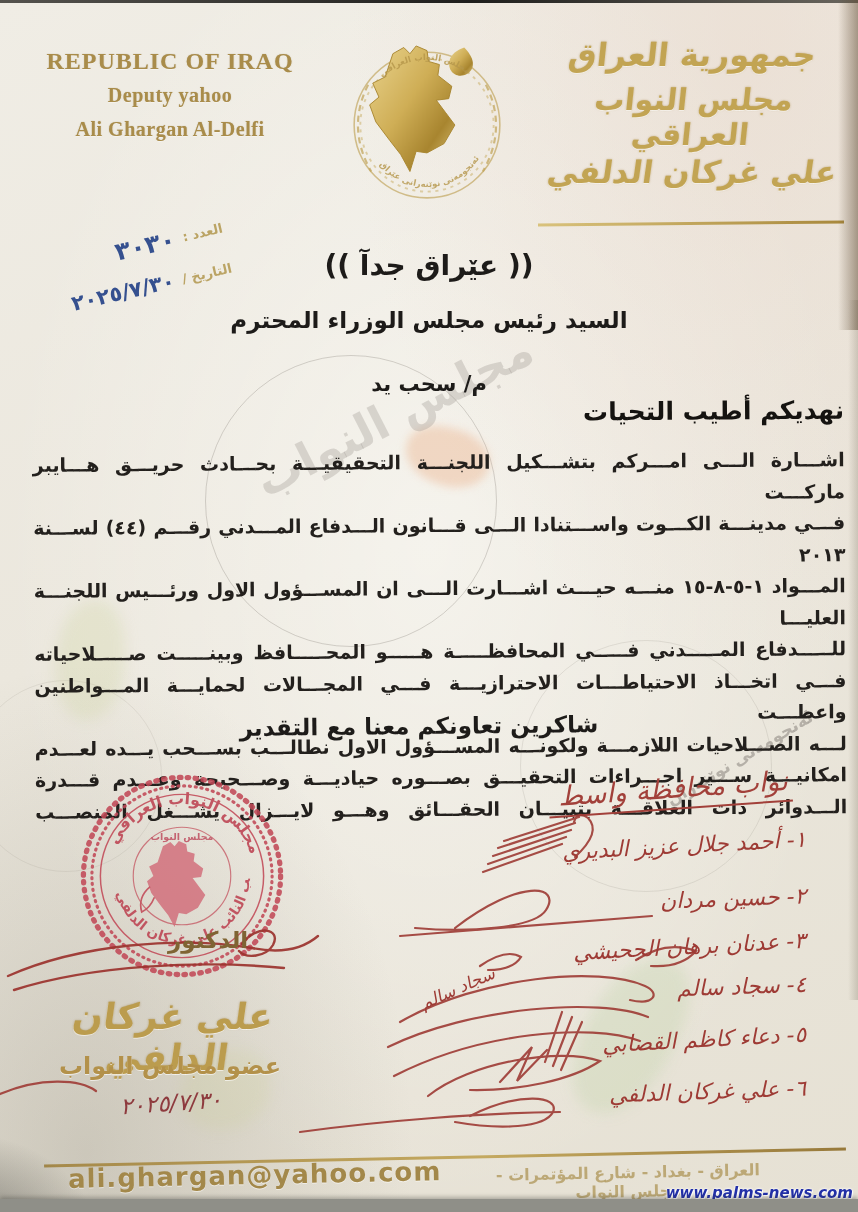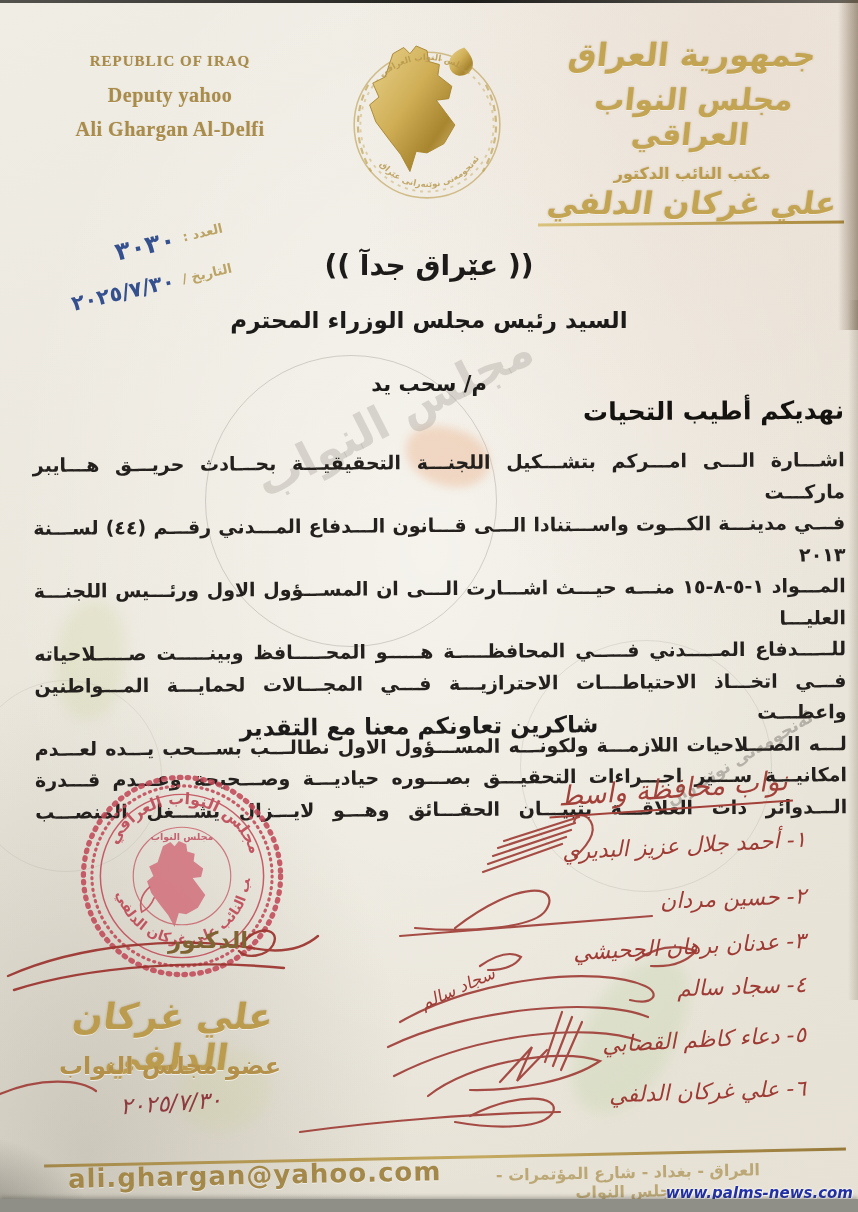--- a/index.html
+++ b/index.html
@@ -19,21 +19,21 @@
     background:linear-gradient(to right,transparent,rgba(92,80,60,.22));}
   .band-bottom{position:absolute;bottom:0;left:0;width:100%;height:13px;background:#8f8f88;
     box-shadow:0 -2px 4px rgba(60,60,55,.35);}
   .corner-bl{position:absolute;left:-40px;bottom:-30px;width:140px;height:110px;
     background:radial-gradient(ellipse at 0 100%, rgba(45,45,40,.55), transparent 70%);}
   
   .en-block{position:absolute;left:36px;top:44px;width:268px;text-align:center;
     font-family:"Liberation Serif","DejaVu Serif",serif;font-weight:bold;color:#a98c4a;
     text-shadow:0 1px 0 rgba(255,255,255,.55),0 0 1px rgba(120,90,30,.5);}
   .en-block div{line-height:34px;font-size:20px;letter-spacing:.5px;}
-  .en-block div:first-child{font-size:15px;letter-spacing:1px;}
+  .en-block div:first-child{font-size:24px;letter-spacing:1px;}
   .ar-block{position:absolute;right:16px;top:36px;width:300px;text-align:center;direction:rtl;
     color:#c2a453;text-shadow:0 1px 1px rgba(255,255,255,.7),0 0 2px rgba(150,110,30,.55);}
   .ar1{font-size:32px;font-weight:bold;transform:skewX(-6deg);}
   .ar2{font-size:30px;font-weight:bold;margin-top:8px;transform:skewX(-6deg);}
   .ar3{font-size:16px;font-weight:bold;margin-top:12px;color:#bb9c4e;}
   .ar4{font-size:31px;font-weight:bold;margin-top:2px;transform:skewX(-8deg);}
   .gold-rule-right{position:absolute;right:14px;top:222px;width:306px;height:3px;
     background:linear-gradient(to right,#d9c27c,#a8883c);transform:rotate(-.6deg);}
   .emblem{position:absolute;left:334px;top:32px;}
   
@@ -132,21 +132,20 @@
       <textPath href="#arcTopE" startOffset="26%">مجلس النواب العراقي</textPath>
     </text>
     <text font-size="5.5" fill="#b5964a" opacity=".8" font-weight="bold">
       <textPath href="#arcBotE" startOffset="22%">ئەنجومەنی نوێنەرانی عێراق</textPath>
     </text>
   </svg>
 
   <div class="ar-block">
     <div class="ar1">جمهورية العراق</div>
     <div class="ar2">مجلس النواب العراقي</div>
-    <div class="ar3">مكتب النائب الدكتور</div>
     <div class="ar4">علي غركان الدلفي</div>
   </div>
   <div class="gold-rule-right"></div>
 
   <div class="ref-block">
     <div class="ref-row">
       <span class="ref-label">العدد :</span>
       <span class="ref-value">٣٠٣٠</span>
     </div>
     <div class="ref-row">

